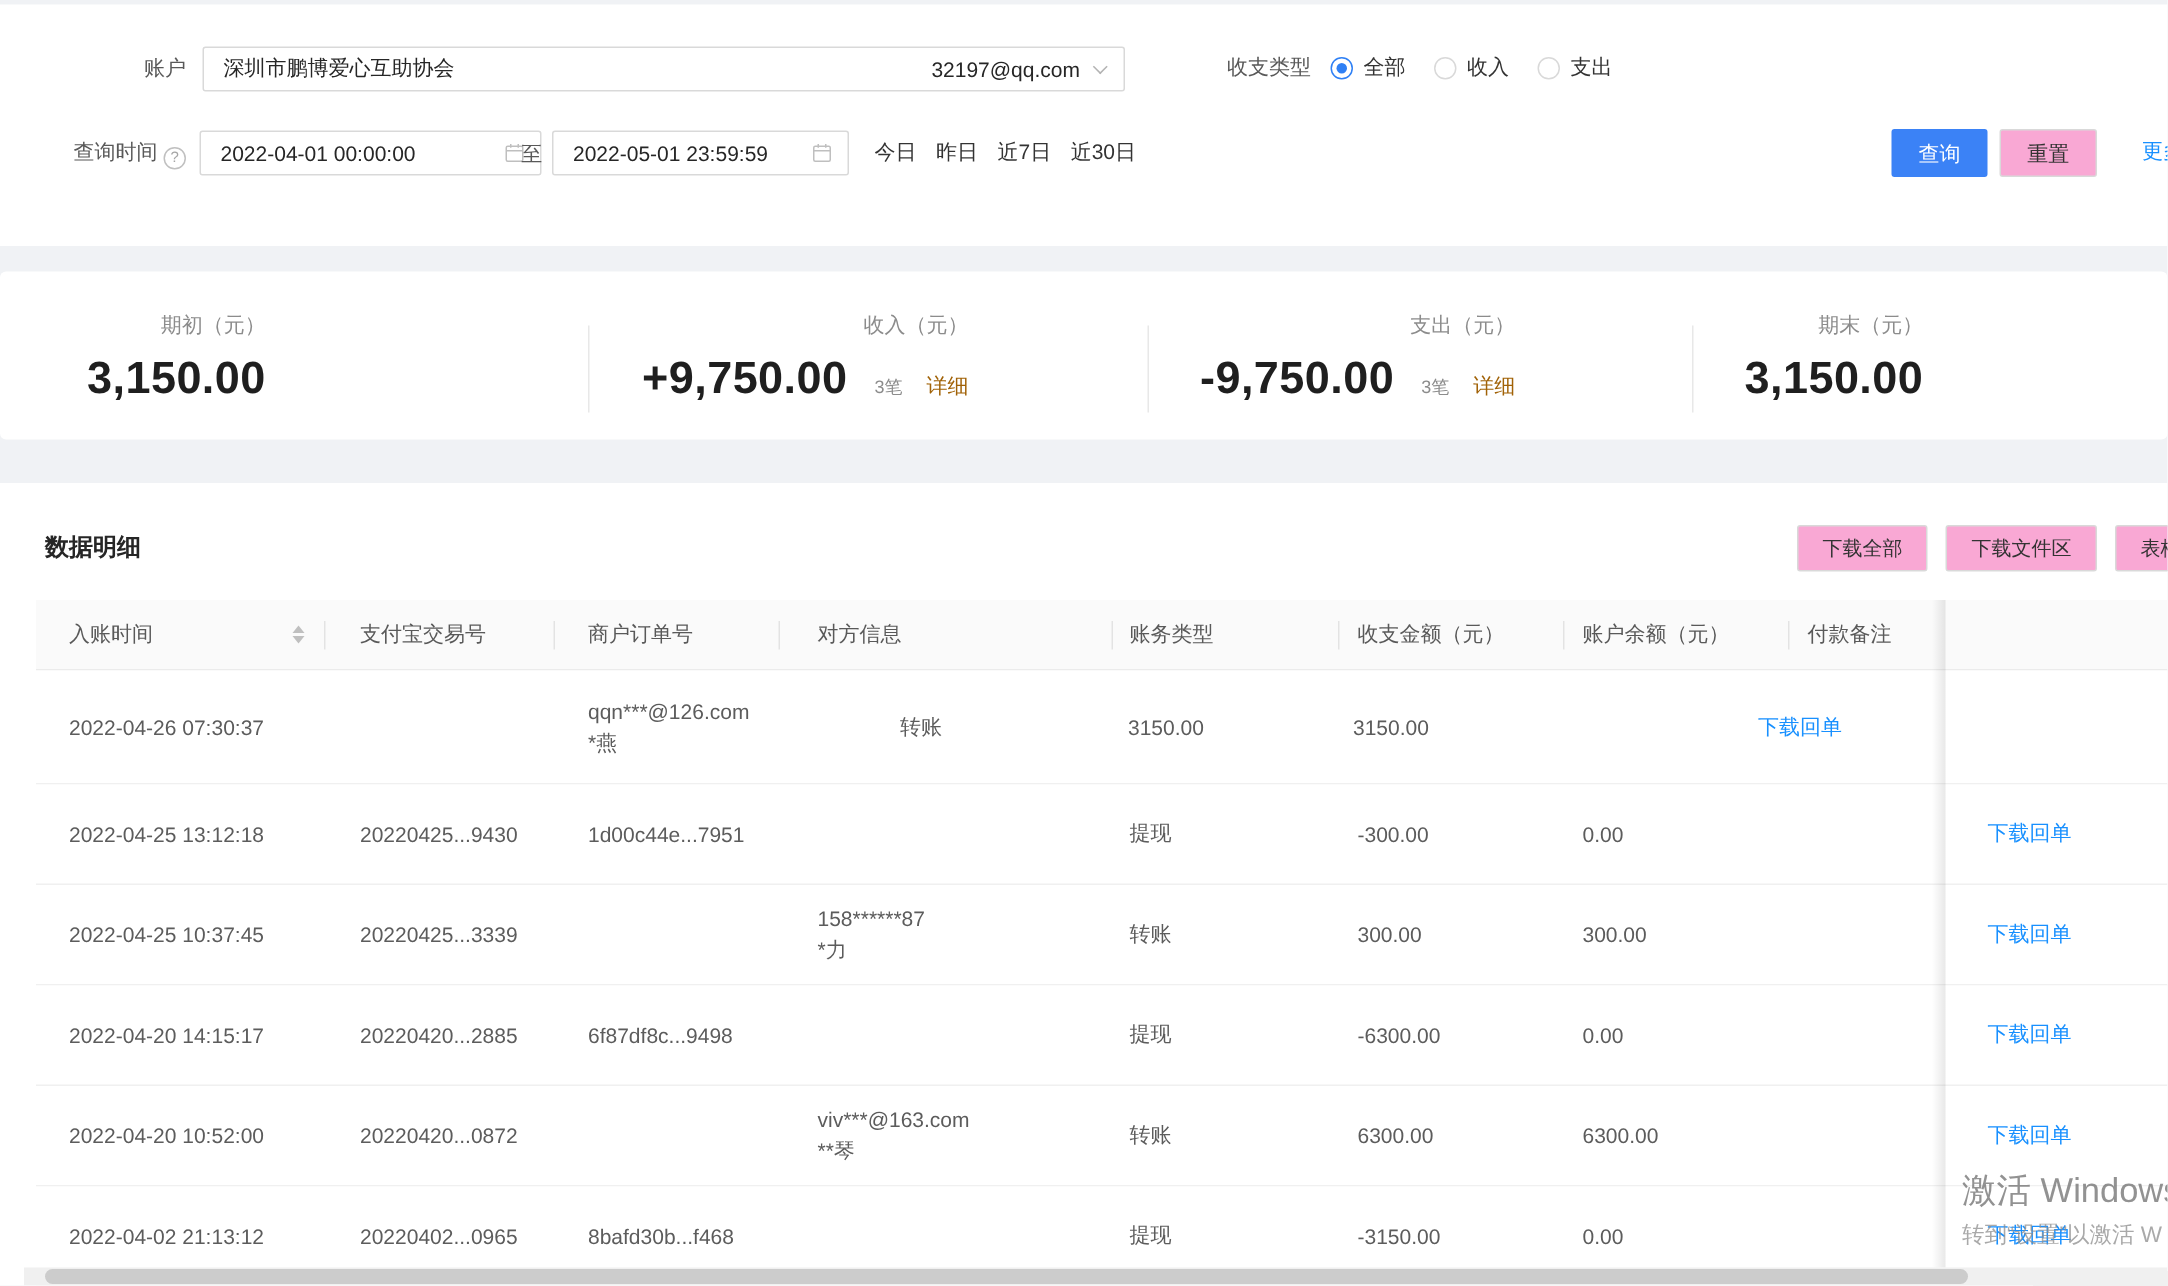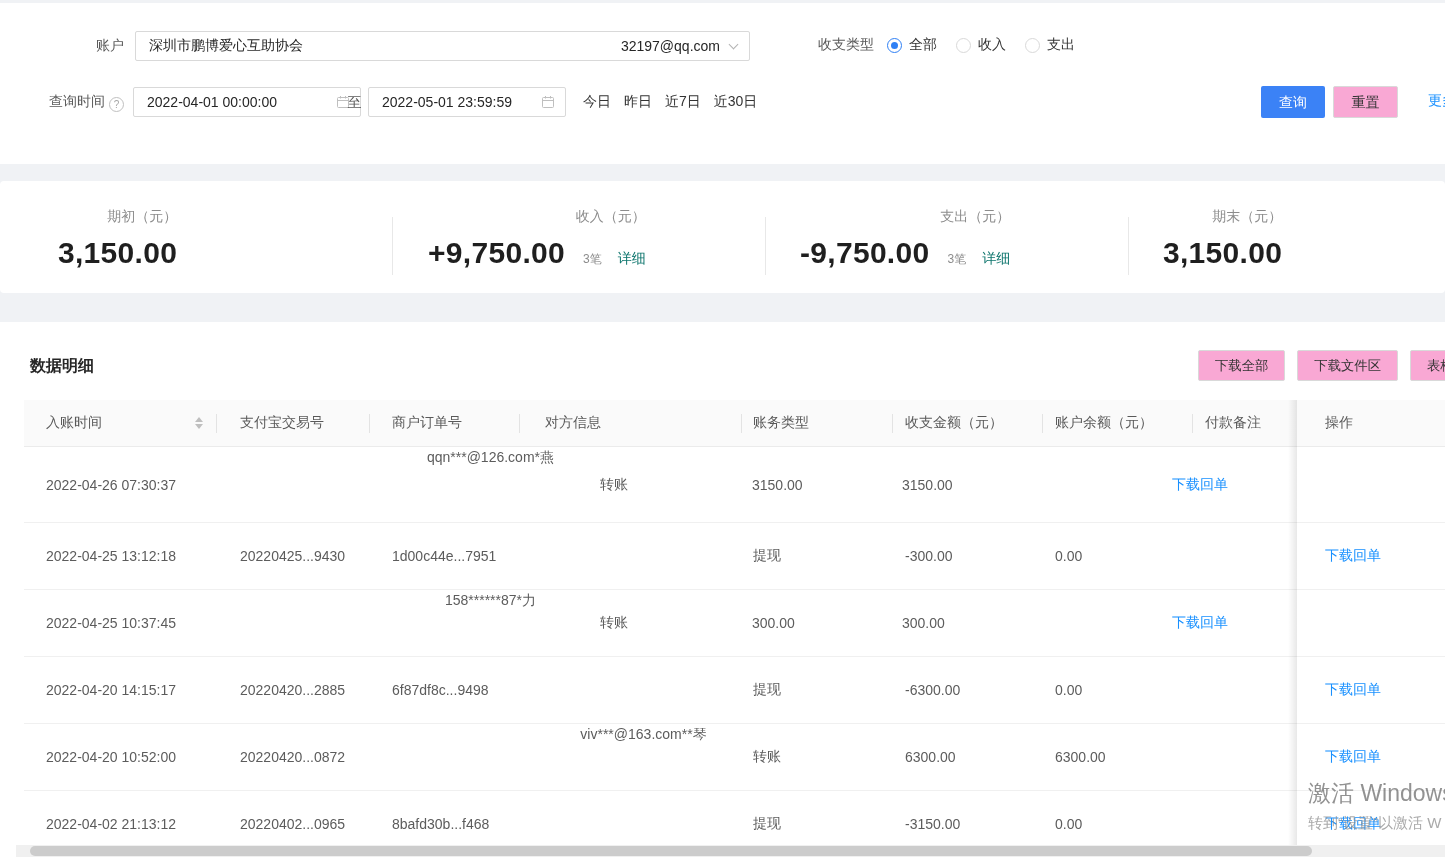--- a/index.html
+++ b/index.html
@@ -47,21 +47,21 @@
                background:#f9a8d4; color:#333; border:1px solid #d9d9d9; }
   .link-more { position:absolute; left:1428px; top:6px; color:#1890ff; white-space:nowrap; cursor:pointer; }
 
   
   .panel-summary { top:181px; height:112px; border-radius:4px;text-align:right; }
   .scard { position:absolute; top:0; height:125px; padding-top:27px; }
   .scard .slabel { color:#8c8c8c; font-size:14px; }
   .valrow { display:flex; align-items:baseline; margin-top:10px; }
   .sval { font-size:30px; font-weight:700; color:#1f1f1f; letter-spacing:.3px; }
   .scount { font-size:12px; color:#8c8c8c; margin-left:18px; }
-  .sdetail { font-size:14px; color:#0f766e; margin-left:16px; cursor:pointer; }
+  .sdetail { font-size:14px; color:#a16207; margin-left:16px; cursor:pointer; }
   .sdiv { position:absolute; top:36px; width:1px; height:58px; background:#e8e8e8; }
 
   
   .panel-table { top:322px; bottom:0; }
   .tbar { position:absolute; top:28px; left:30px; right:0; height:31px; }
   .ttitle { font-size:16px; font-weight:700; color:#262626; line-height:31px; }
   .tbtns { position:absolute; left:1168px; top:0; display:flex; gap:12px; white-space:nowrap; }
   .tbtn { height:31px; line-height:29px; padding:0 16px; background:#f9a8d4; border:1px solid #d9d9d9;
           border-radius:2px; color:#333; cursor:pointer; white-space:nowrap; }
   .table { position:absolute; top:78px; left:24px; width:1421px; }
@@ -74,21 +74,21 @@
   .tr-tall { height:76px; }
   .c-time{width:193px;padding-left:22px;} .c-trade{width:153px;padding-left:23px;}
   .c-order{width:150px;padding-left:22px;} .c-party{width:222px;padding-left:25px;}
   .c-type{width:151px;padding-left:11px;} .c-amount{width:150px;padding-left:12px;}
   .c-balance{width:150px;padding-left:12px;} .c-note{width:104px;padding-left:12px;}
   .c-action{width:148px;padding-left:28px;}
   .th.c-time { justify-content:space-between; padding-right:14px; }
   .sorter { display:flex; flex-direction:column; align-items:center; cursor:pointer; }
   .car-up { width:0; height:0; border-left:4px solid transparent; border-right:4px solid transparent; border-bottom:5px solid #bfbfbf; }
   .car-dn { width:0; height:0; border-left:4px solid transparent; border-right:4px solid transparent; border-top:5px solid #bfbfbf; margin-top:2px; }
-  .td.c-party { flex-direction:row; align-items:flex-start; justify-content:center; line-height:21px; }
+  .td.c-party { flex-direction:column; align-items:flex-start; justify-content:center; line-height:21px; }
   .dl-link { color:#1890ff; cursor:pointer; text-decoration:none; }
   .fix-shadow { position:absolute; top:78px; bottom:12px; left:1288px; width:9px;
                 background:linear-gradient(to left, rgba(0,0,0,0.09), rgba(0,0,0,0)); pointer-events:none; }
 
   
   .hscroll { position:absolute; left:16px; right:0; bottom:0; height:12px; background:#f0f0f0; z-index:30; }
   .hthumb { position:absolute; left:14px; top:1px; width:1282px; height:10px; background:#cccccc; border-radius:5px; }
   .watermark { position:absolute; left:1308px; top:778px; z-index:40; pointer-events:none; white-space:nowrap; }
   .wm1 { font-size:23px; color:rgba(110,110,110,0.75); }
   .wm2 { font-size:15px; color:rgba(140,140,140,0.75); margin-top:5px; }
@@ -214,21 +214,20 @@
             <i class="car-dn"></i>
           </span>
       </div>
       <div class="th sep c-trade">支付宝交易号</div>
       <div class="th sep c-order">商户订单号</div>
       <div class="th sep c-party">对方信息</div>
       <div class="th sep c-type">账务类型</div>
       <div class="th sep c-amount">收支金额（元）</div>
       <div class="th sep c-balance">账户余额（元）</div>
       <div class="th c-note">付款备注</div>
-      <div class="th c-action">操作</div>
     </div>
 
     <div class="tr tr-body tr-tall">
       <div class="td c-time">2022-04-26 07:30:37</div>
       <div class="td c-order"></div>
       <div class="td c-party">
           <div>qqn***@126.com</div>
           <div>*燕</div>
         </div>
       <div class="td c-type">转账</div>
@@ -252,20 +251,21 @@
       <div class="td c-amount">-300.00</div>
       <div class="td c-balance">0.00</div>
       <div class="td c-note"></div>
       <div class="td c-action">
           <a class="dl-link">下载回单</a>
         </div>
     </div>
 
     <div class="tr tr-body">
       <div class="td c-time">2022-04-25 10:37:45</div>
+      <div class="td c-trade">20220425...3339</div>
       <div class="td c-order"></div>
       <div class="td c-party">
           <div>158******87</div>
           <div>*力</div>
         </div>
       <div class="td c-type">转账</div>
       <div class="td c-amount">300.00</div>
       <div class="td c-balance">300.00</div>
       <div class="td c-note"></div>
       <div class="td c-action">

